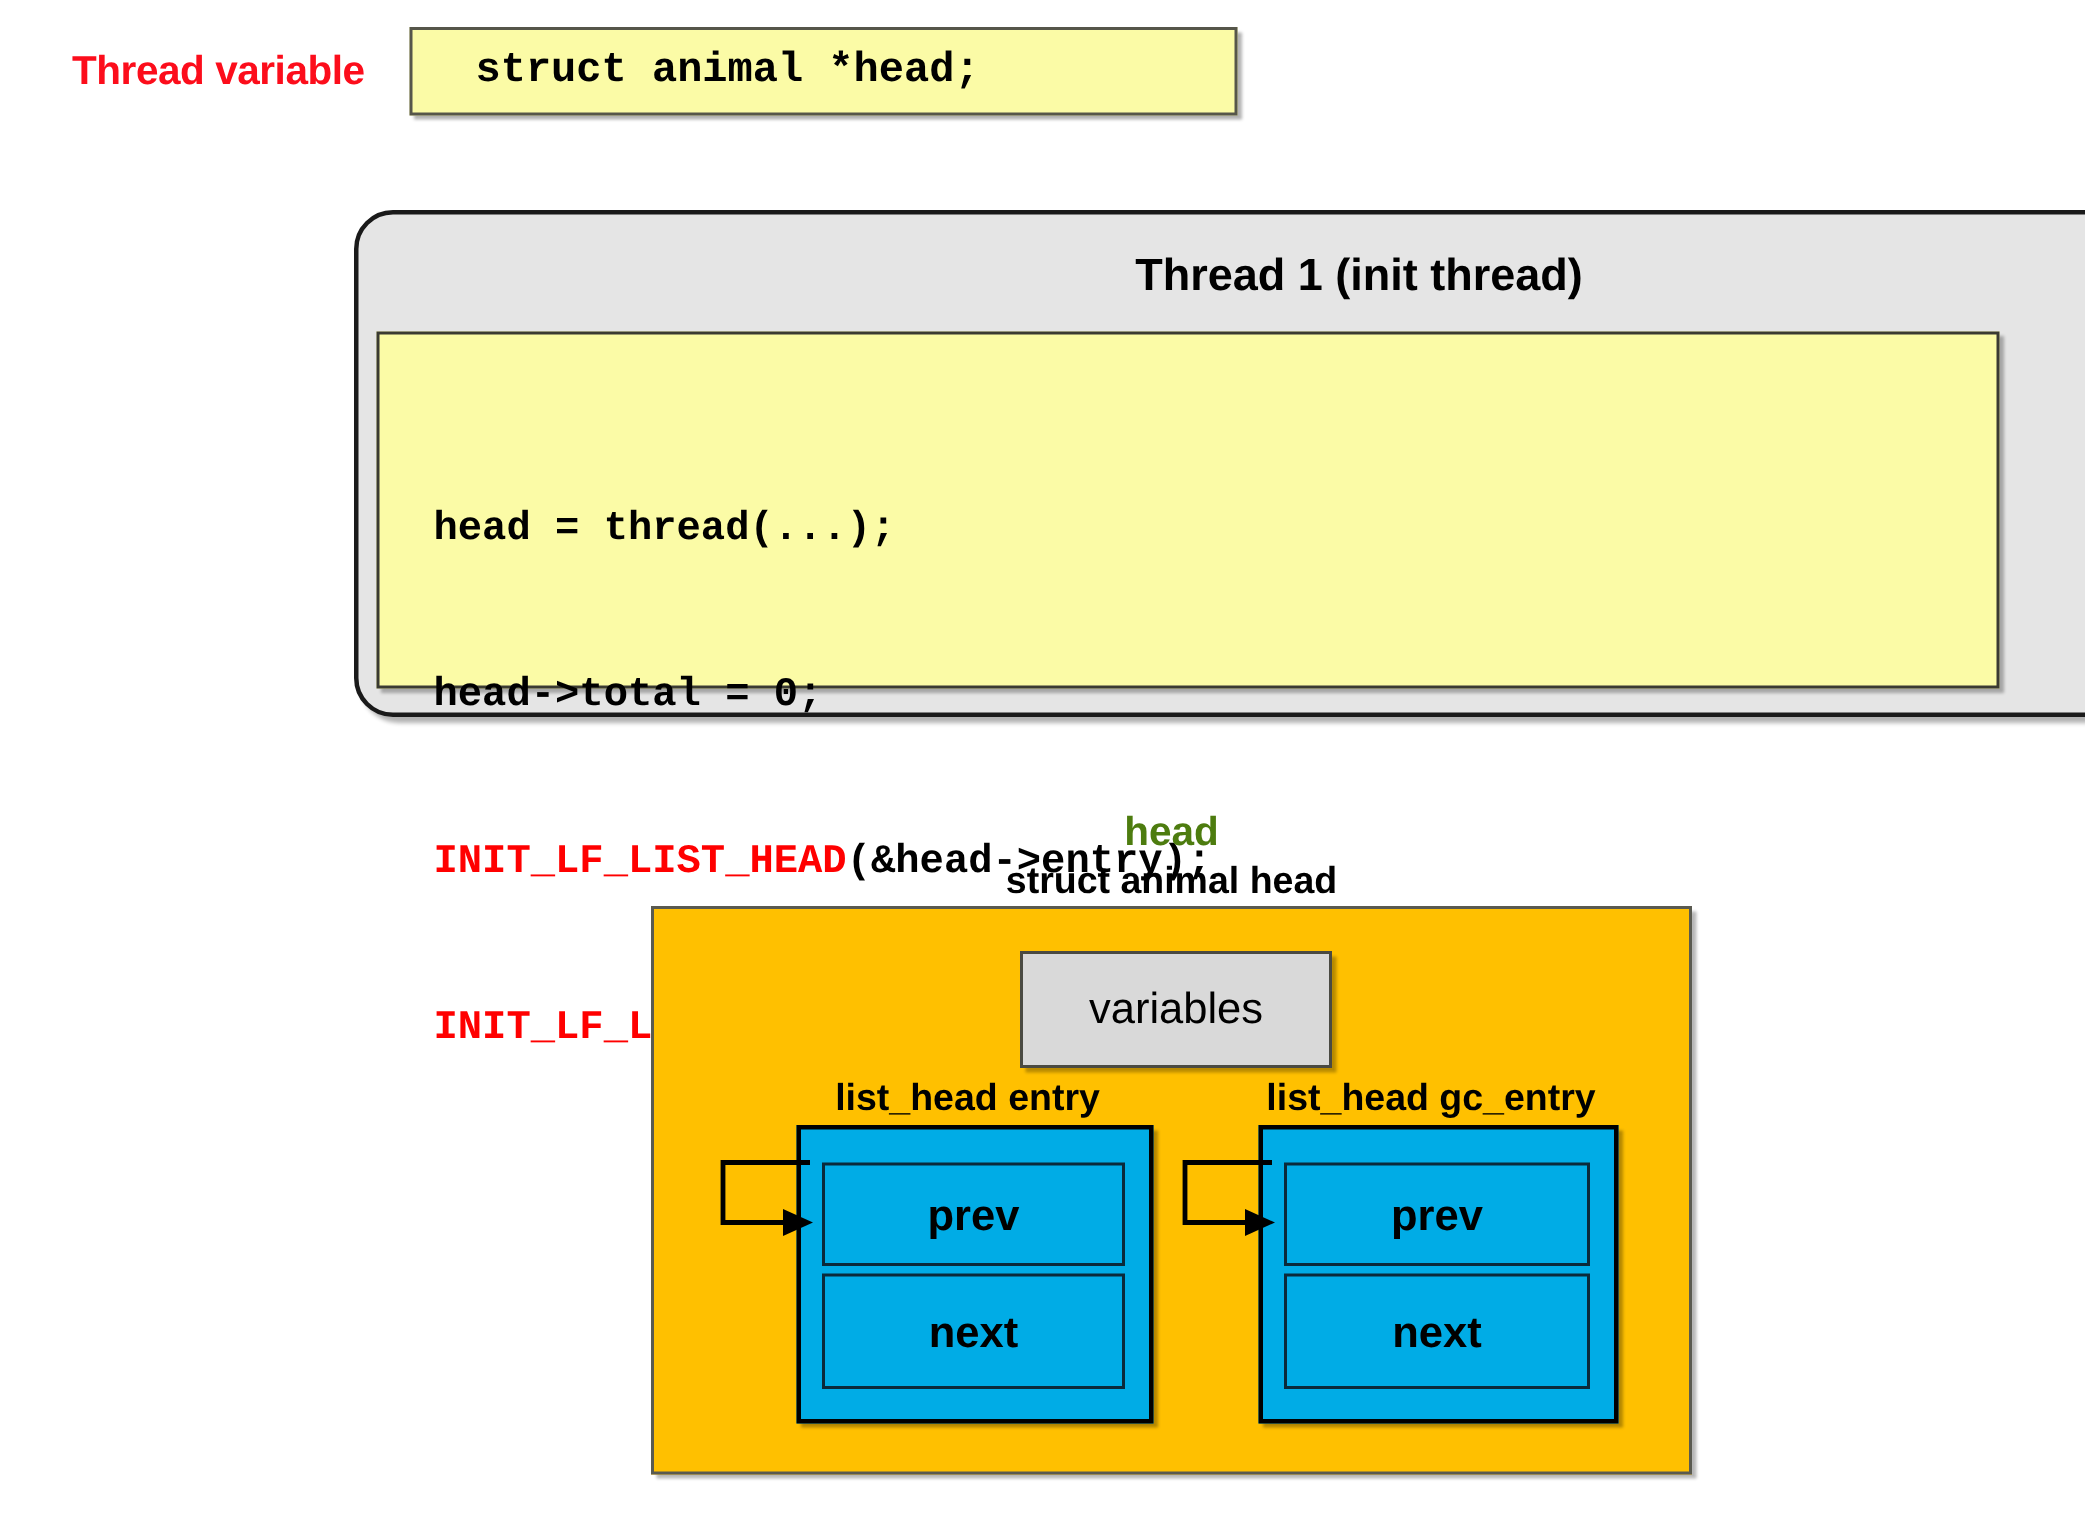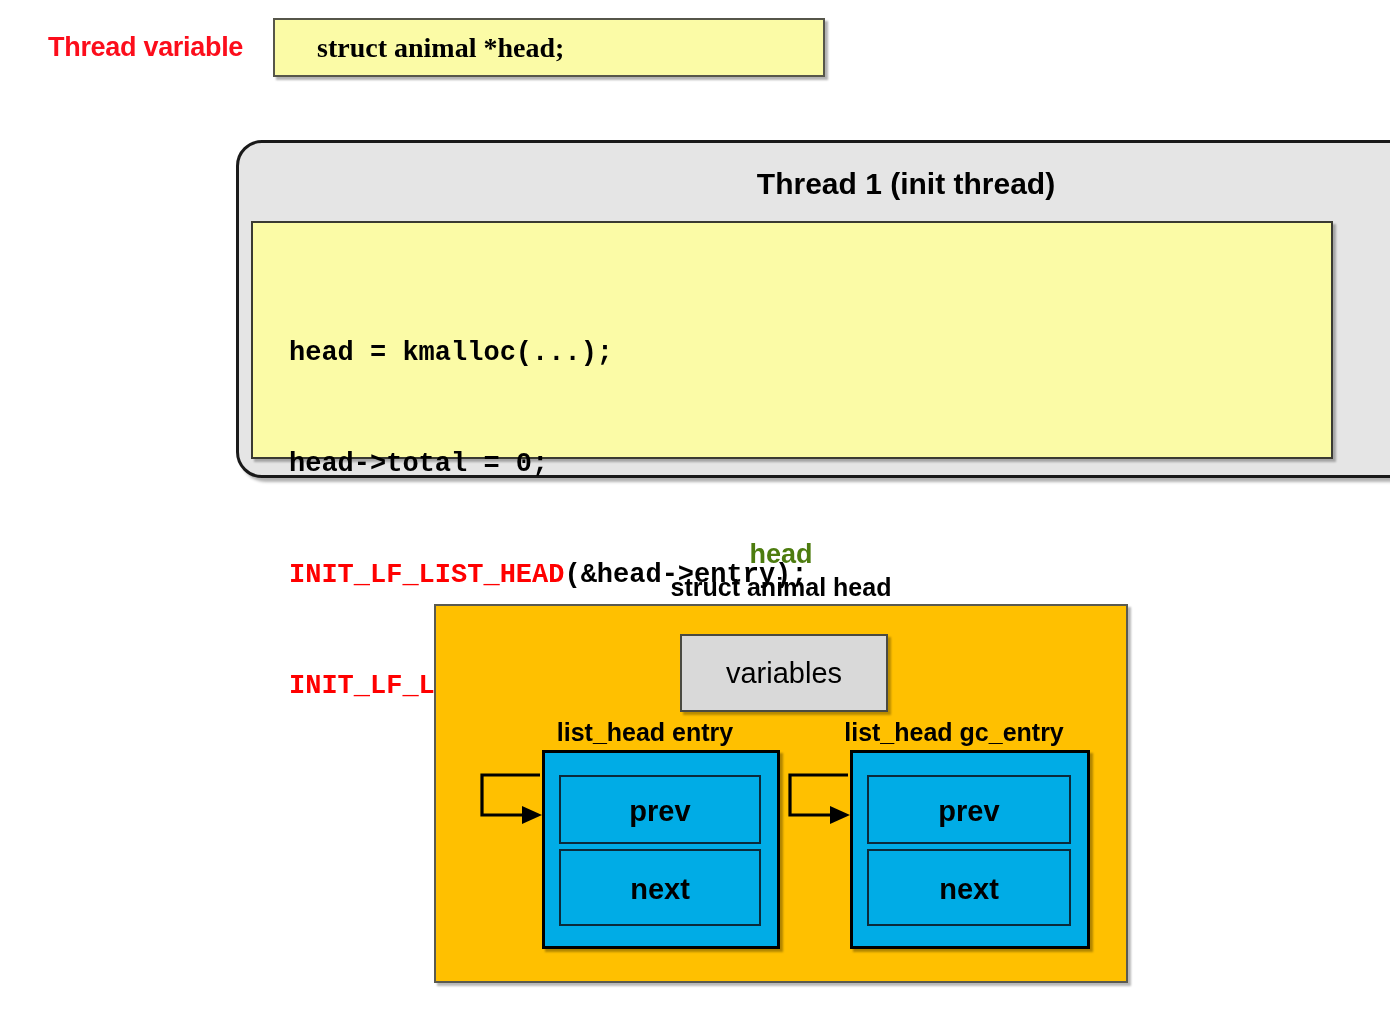--- a/index.html
+++ b/index.html
@@ -40,21 +40,21 @@
     border: 2px solid #56564a;
     box-sizing: border-box;
     box-shadow: 3px 3px 2px rgba(0,0,0,0.30);
   }
   #global-decl-text {
     position: absolute;
     left: 42px;
     top: 0;
     height: 55px;
     line-height: 55px;
-    font-family: Liberation Serif, serif;
+    font-family: Liberation Mono, monospace;
     font-weight: bold;
     font-size: 28px;
     color: #000000;
     white-space: pre;
   }
 
   
   #thread-panel {
     position: absolute;
     left: 236px;
@@ -173,21 +173,21 @@
     width: 100%;
     text-align: center;
     font-size: 25px;
     font-weight: bold;
     color: #000000;
     line-height: 30px;
     white-space: nowrap;
   }
   .lh-outer {
     position: absolute;
-    left: 16px;
+    left: 5px;
     top: 33px;
     background: #00ace6;
     border: 3px solid #000000;
     box-sizing: border-box;
     box-shadow: 3px 3px 2px rgba(0,0,0,0.30);
     padding-left: 40px;
   }
   .lh-field {
     position: absolute;
     left: 14px;
@@ -215,21 +215,21 @@
 
 <div id="global-decl-box">
   <div id="global-decl-text">struct animal *head;</div>
 </div>
 
 <div id="thread-panel">
   <div id="thread-title">Thread 1 (init thread)</div>
 
   <div id="thread-code-box">
     <div id="thread-code">
-      <div class="code-line"><span>head = kmalloc(...);</span></div>
+      <div class="code-line"><span>head = thread(...);</span></div>
       <div class="code-line"><span>head-&gt;total = 0;</span></div>
       <div class="code-line"><span class="macro">INIT_LF_LIST_HEAD</span><span>(&amp;head-&gt;entry);</span></div>
       <div class="code-line"><span class="macro">INIT_LF_LIST_HEAD</span><span>(&amp;head-&gt;gc_entry);</span></div>
     </div>
   </div>
 </div>
 
 <div id="head-ptr-label">head</div>
 
 <div id="struct-title">struct animal head</div>

